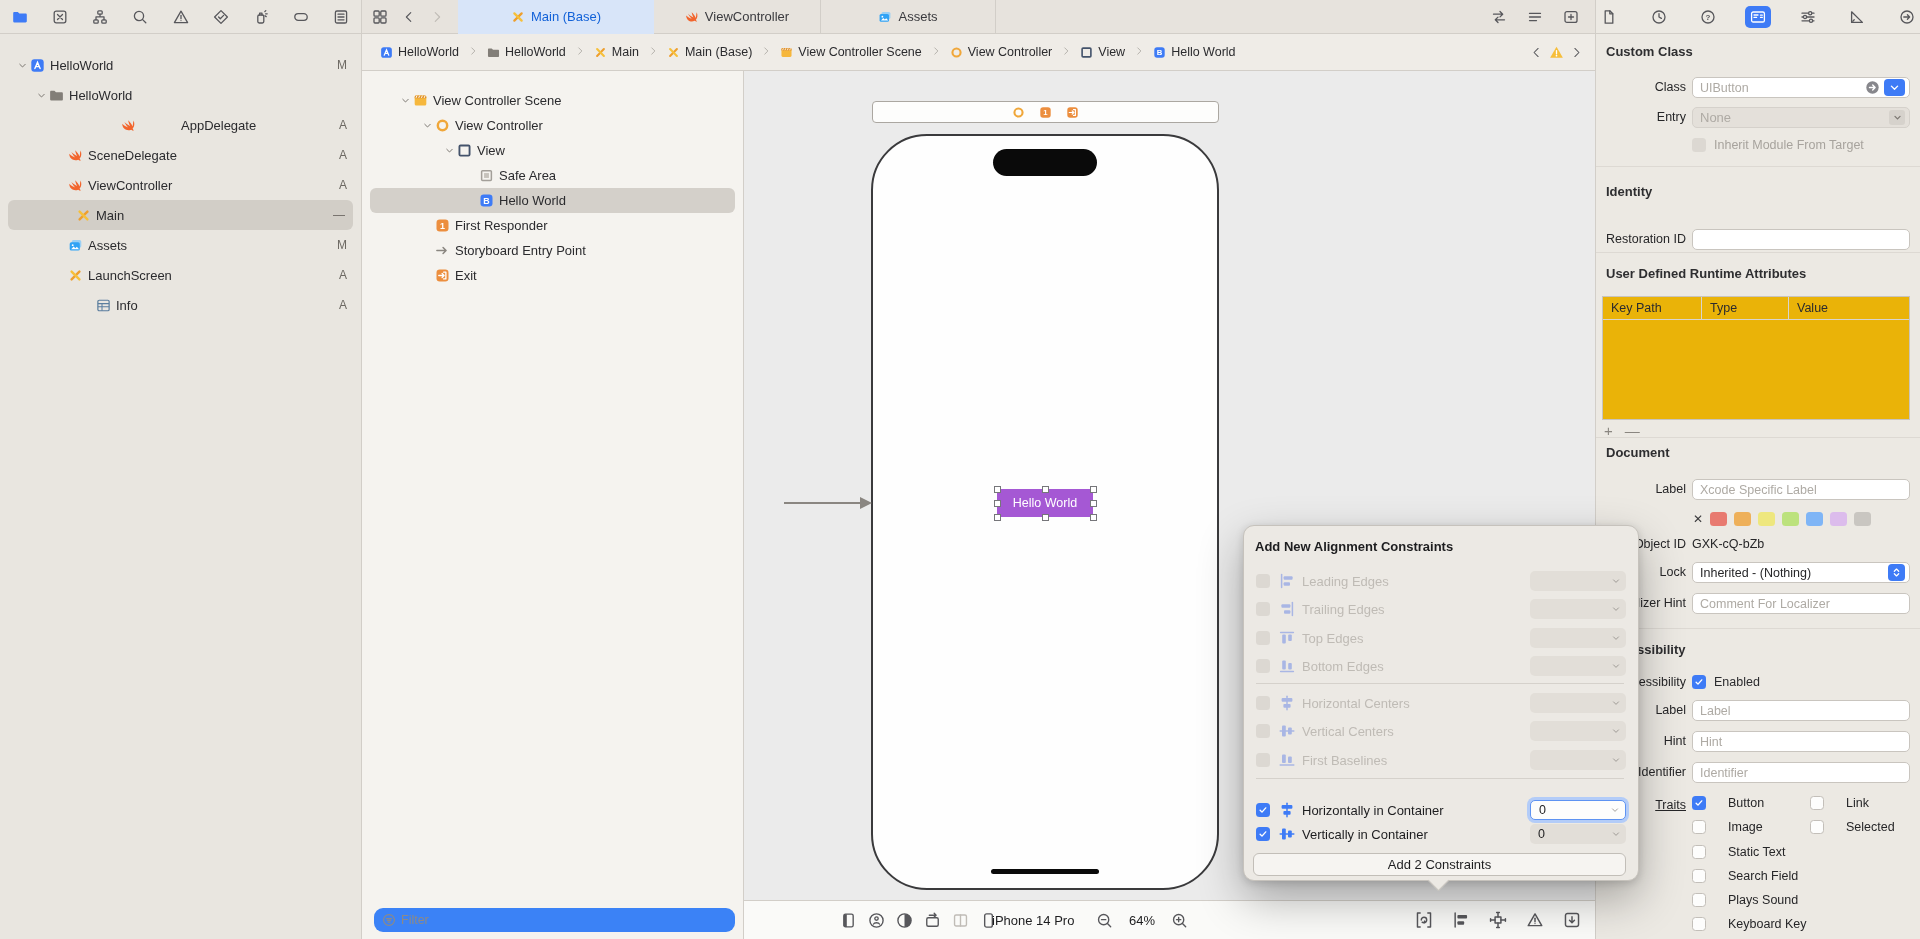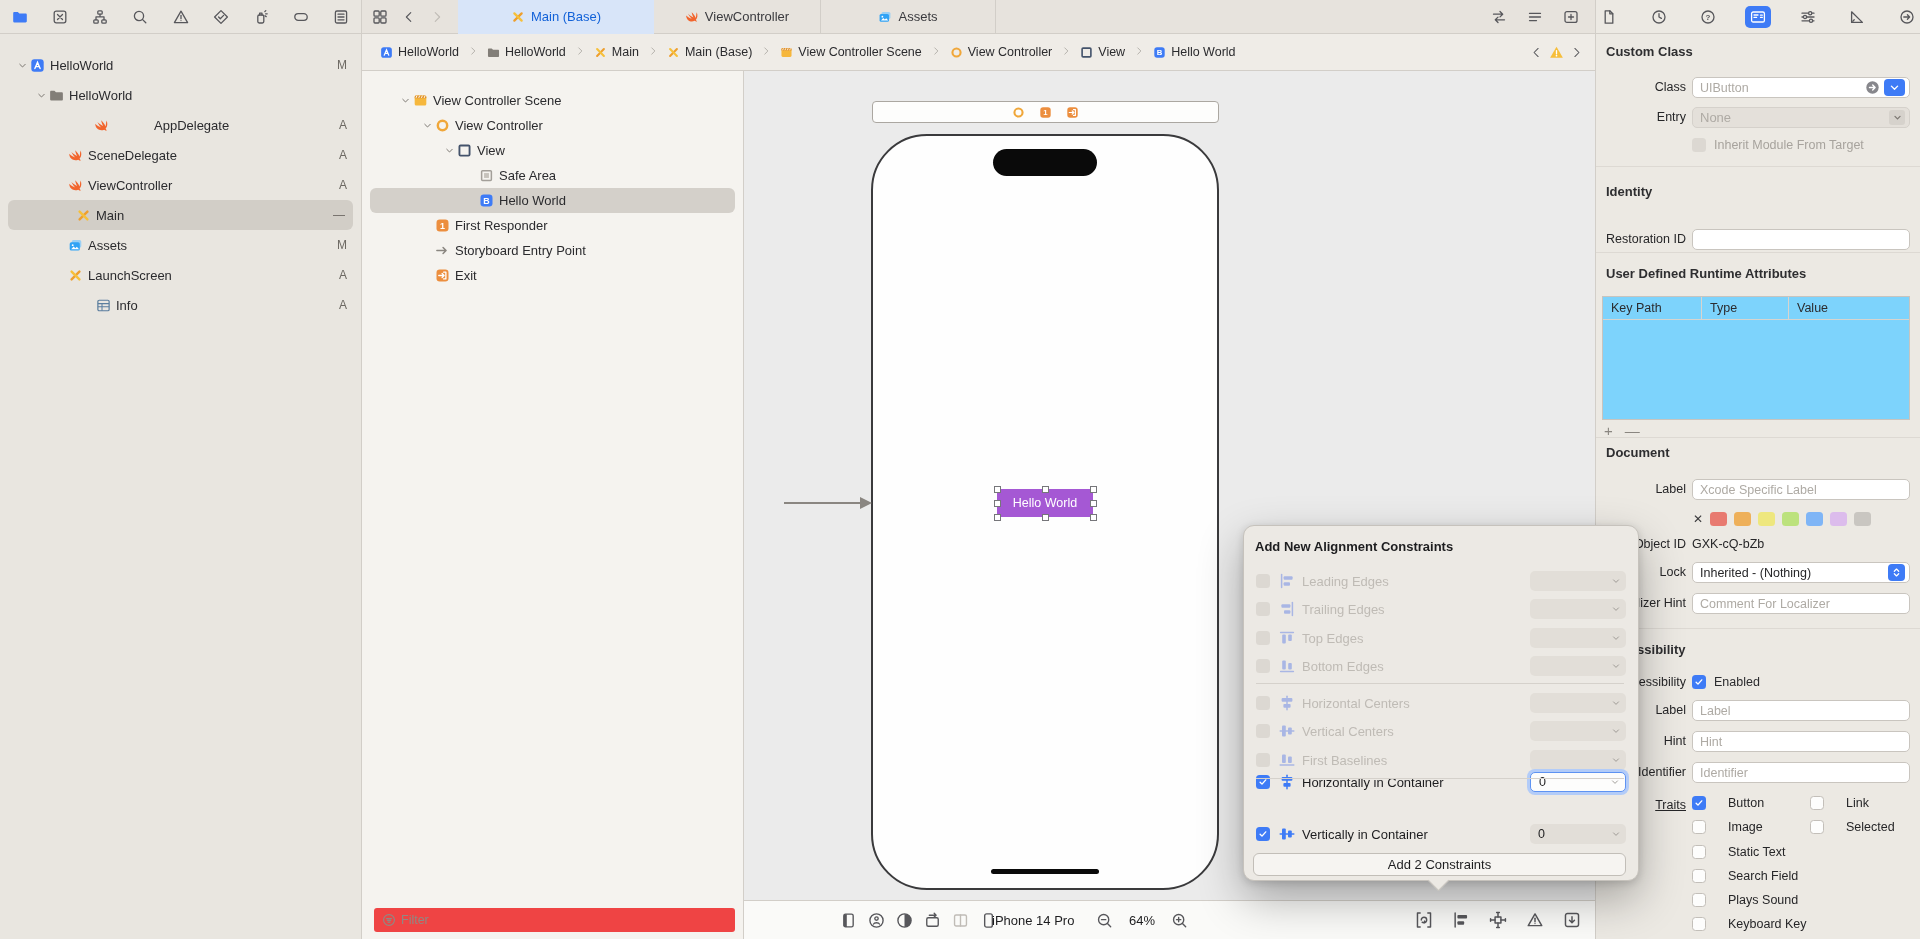--- a/index.html
+++ b/index.html
@@ -31,21 +31,21 @@
   .nav-row .lbl{margin-left:5px}
   .nav-row .st{position:absolute;right:14px;color:#6D6963;font-size:12px}
   .nav-row.sel .st{right:8px}
   
   .outline{position:absolute;left:362px;top:71px;width:382px;height:868px;background:#F5F3EF;border-right:1px solid #D2CEC8;padding-top:17px}
   .out-row{height:25px;display:flex;align-items:center;font-size:13px}
   .out-row.sel{background:#D4D0CA;border-radius:6px;margin:0 8px}
   .out-row .chev{width:15px;display:inline-flex;justify-content:center;color:#6E6A64}
   .out-row .lbl{margin-left:5px}
   .outline-footer{position:absolute;left:362px;top:900px;width:382px;height:39px;background:#F5F3EF;border-right:1px solid #D2CEC8;display:flex;align-items:center;padding:0 8px 0 12px}
-  .filterbox{flex:1;height:24px;background:#ef4444;border-radius:3px;display:flex;align-items:center;padding:0 8px;gap:5px}
+  .filterbox{flex:1;height:24px;background:#3b82f6;border-radius:9px;display:flex;align-items:center;padding:0 8px;gap:5px}
   .filterbox input{border:none;outline:none;background:transparent;font-size:12.5px;width:100%;font-family:"Liberation Sans",sans-serif;color:#2B2B2E}
   .filterbox input::placeholder{color:#8E8A85}
   
   .canvas{position:absolute;left:744px;top:71px;width:851px;height:829px;background:#EBEBEB;overflow:hidden}
   .dock{position:absolute;left:128px;top:30px;width:347px;height:22px;background:#FDFDFC;border:1px solid #ABA7A1;border-radius:4px;display:flex;align-items:center;justify-content:center;gap:14px}
   .phone{position:absolute;left:127px;top:63px;width:348px;height:756px;background:#FEFEFE;border:2.5px solid #3A3A3C;border-radius:56px}
   .island{position:absolute;left:249px;top:78px;width:104px;height:27px;background:#0A0A0A;border-radius:14px}
   .homebar{position:absolute;left:247px;top:798px;width:108px;height:5px;background:#0A0A0A;border-radius:3px}
   .hw-btn{position:absolute;left:253px;top:418px;width:96px;height:28px;background:#A558D4;color:#fff;font-size:12.5px;display:flex;align-items:center;justify-content:center}
   .handle{position:absolute;width:7px;height:7px;background:#fff;border:1px solid #76767A}
@@ -65,21 +65,21 @@
   .ifld input{border:none;outline:none;width:100%;font-size:12.5px;background:transparent;font-family:"Liberation Sans",sans-serif;color:#262628}
   .ifld input::placeholder,.ph{color:#AEAAA4}
   .ifld.disabled{background:#E4E0DA;border-color:#D5D1CB}
   .bluechip{width:21px;height:17px;background:#3E7BF6;border-radius:4px;display:inline-flex;align-items:center;justify-content:center;margin-left:4px;color:#fff;flex:none}
   .graychip{width:16px;height:15px;background:#D6D2CC;border-radius:3px;display:inline-flex;align-items:center;justify-content:center;margin-left:auto;color:#7C7872;flex:none}
   .cb{width:14px;height:14px;border-radius:3.5px;display:inline-flex;align-items:center;justify-content:center;flex:none}
   .cb.on{background:#3E7BF6}
   .cb.off{background:#FDFDFC;border:1px solid #C3BFB9}
   .cb.dis{background:#DCD8D2}
   .idivider{position:absolute;left:0;right:0;height:1px;background:#DDD9D3}
-  .udra-table{position:absolute;left:6px;right:10px;top:262px;height:124px;background:#7dd3fc;border:1px solid #C8C4BE}
+  .udra-table{position:absolute;left:6px;right:10px;top:262px;height:124px;background:#eab308;border:1px solid #C8C4BE}
   .udra-head{display:flex;height:23px;border-bottom:1px solid #D8D4CE;font-size:12.5px;color:#2B2B2E;align-items:center}
   .udra-head div{padding-left:8px}
   .udra-c1{width:99px;border-right:1px solid #D8D4CE;height:100%;display:flex;align-items:center}
   .udra-c2{width:87px;border-right:1px solid #D8D4CE;height:100%;display:flex;align-items:center}
   .udra-c3{flex:1;height:100%;display:flex;align-items:center}
   .pm{position:absolute;left:8px;top:388px;display:flex;gap:12px;color:#8A8680;font-size:15px}
   .swrow{position:absolute;left:97px;top:478px;display:flex;align-items:center;gap:7px}
   .sw{width:17px;height:14px;border-radius:3.5px}
   .trait-row{position:absolute;left:0;right:0;height:20px}
   .trait-cell{position:absolute;display:flex;align-items:center;gap:22px;font-size:12.5px;color:#262628}
@@ -417,21 +417,21 @@
           <path fill="none" stroke="currentColor" stroke-width="1.3" stroke-linecap="round" stroke-linejoin="round" d="M4 6.2l4 4 4-4"></path>
         </svg>
       </span>
       <span class="ic">
         <svg width="15" height="15" viewBox="0 0 16 16">
           <path fill="#827E78" d="M1.2 4.2c0-.7.5-1.2 1.2-1.2h3.4l1.6 1.6h6.2c.7 0 1.2.5 1.2 1.2v6.4c0 .7-.5 1.2-1.2 1.2H2.4a1.2 1.2 0 0 1-1.2-1.2z"></path>
         </svg>
       </span>
       <span class="lbl">HelloWorld</span>
     </div>
-    <div class="nav-row" style="padding-left: 38px; gap: 40px;">
+    <div class="nav-row" style="padding-left: 65px; gap: 40px;">
       <span class="chev"></span>
       <span class="ic">
         <svg width="15" height="15" viewBox="0 0 16 16">
           <path fill="#F2642C" d="M13.3 2.6c1.6 3.2 1 6.6-.9 8.6.6.9 1 2 1.1 2.4-.9-.3-1.8-.7-2.6-1.2-2.4 1.3-5.5.9-7.5-1.1C1.9 9.8 1.3 8 1.4 6.2c1.7 1.8 3.9 3.2 6.3 3.8C5.9 8.2 4.4 6.1 3.6 4.2c1.9 1.8 4.1 3.4 6.1 4.3C8.6 6.6 7.8 4.3 7.7 2.5c1.9 1.8 3.8 4.4 4.6 6.5.6-1.9.5-4.4 1-6.4z"></path>
         </svg>
       </span>
       <span class="lbl">AppDelegate</span>
       <span class="st">A</span>
     </div>
     <div class="nav-row" style="padding-left: 52px;">
@@ -1043,21 +1043,21 @@
         <span class="plbl">First Baselines</span>
         <span class="pdd">
           <span></span>
           <span class="chv">
             <svg width="10" height="10" viewBox="0 0 16 16">
               <path fill="none" stroke="currentColor" stroke-width="1.3" stroke-linecap="round" stroke-linejoin="round" d="M4 6.2l4 4 4-4"></path>
             </svg>
           </span>
         </span>
       </div>
-      <div class="prow en" style="top: 244px;">
+      <div class="prow en" style="top: 272px;">
         <span class="cb on">
           <svg width="10" height="10" viewBox="0 0 16 16">
             <path d="M3.4 8.4l3 3 6-6.8" fill="none" stroke="#fff" stroke-width="2.2" stroke-linecap="round" stroke-linejoin="round"></path>
           </svg>
         </span>
         <span class="picon">
           <svg width="16" height="16" viewBox="0 0 16 16">
             <path stroke="currentColor" stroke-width="1.5" stroke-linecap="round" d="M8 1.2v13.6"></path>
             <rect x="2.6" y="3" width="10.8" height="3.8" rx="1" fill="currentColor"></rect>
             <rect x="4.4" y="9" width="7.2" height="3.8" rx="1" fill="currentColor"></rect>

